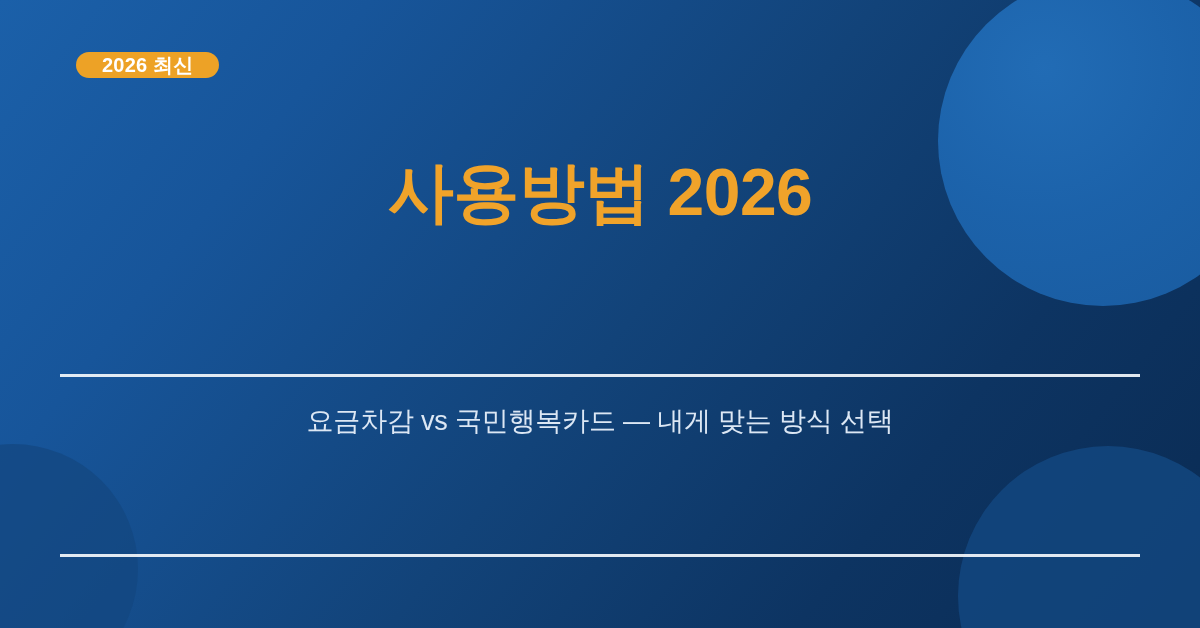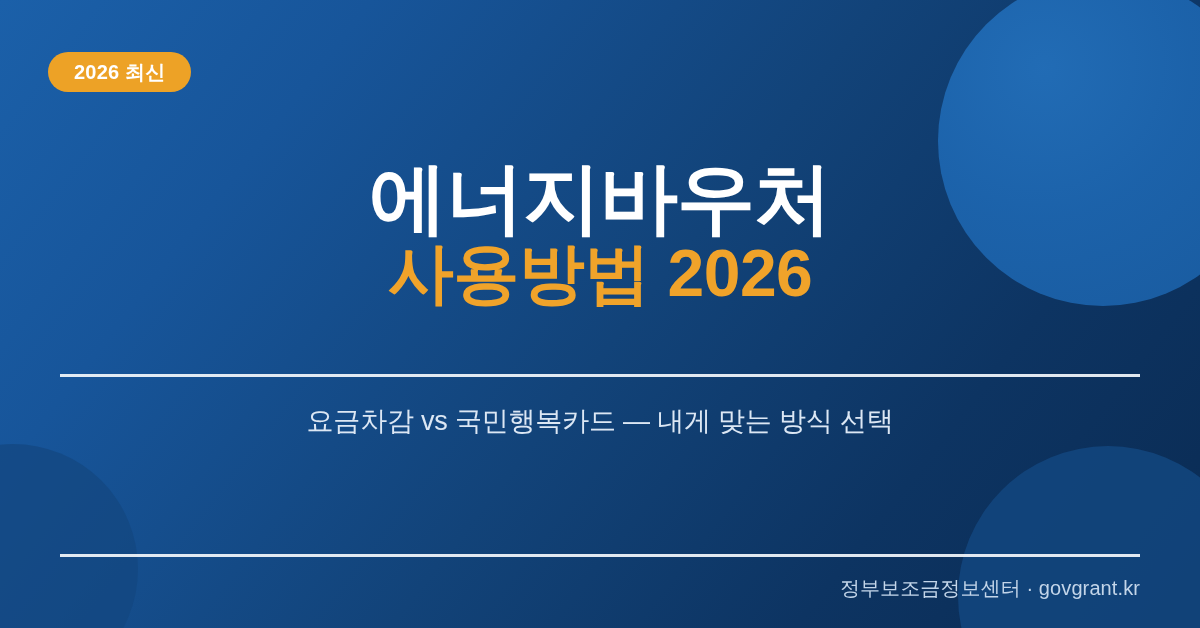--- a/index.html
+++ b/index.html
@@ -58,26 +58,26 @@
 
   
   .content {
     position: absolute;
     inset: 0;
     z-index: 3;
   }
 
   .badge {
     position: absolute;
-    left: 48px;
+    left: 76px;
     top: 52px;
     display: inline-flex;
     align-items: center;
     justify-content: center;
-    height: 40px;
+    height: 26px;
     padding: 0 26px;
     border-radius: 22px;
     background: #eda226;
     color: #ffffff;
     font-size: 20px;
     font-weight: bold;
     letter-spacing: .2px;
     white-space: nowrap;
     box-sizing: border-box;
   }
@@ -149,26 +149,24 @@
 
   <div class="deco deco-tr"></div>
   <div class="deco deco-br"></div>
   <div class="deco deco-bl"></div>
 
   <div class="content">
 
     <div class="badge">2026 최신</div>
 
     <div class="title-block">
-      <span class="title-line-1">에너지바우처</span>
       <span class="title-line-2">사용방법 2026</span>
     </div>
 
     <div class="divider divider-top"></div>
 
     <div class="subtitle">요금차감 vs 국민행복카드 — 내게 맞는 방식 선택</div>
 
     <div class="divider divider-bottom"></div>
 
-    <div class="footer">정부보조금정보센터 · govgrant.kr</div>
 
   </div>
 </div>
 
 </body></html>

